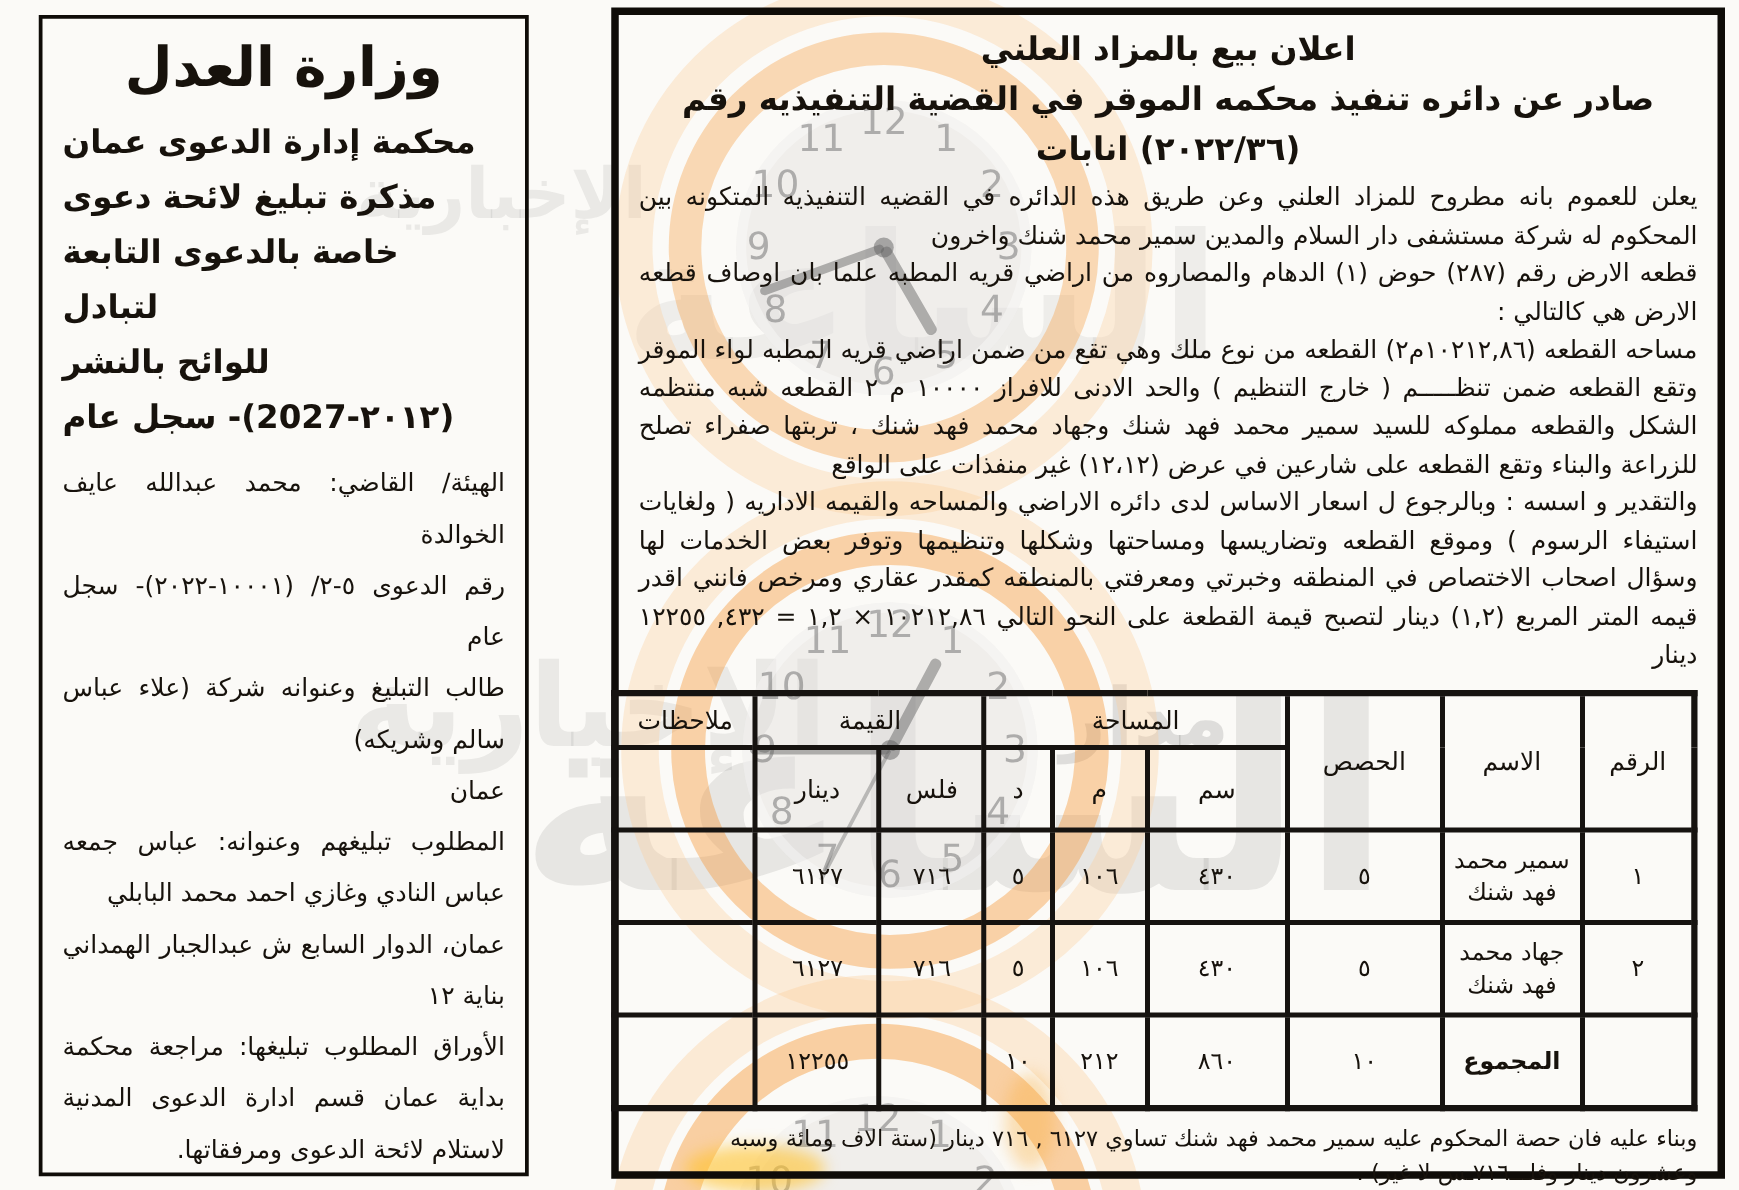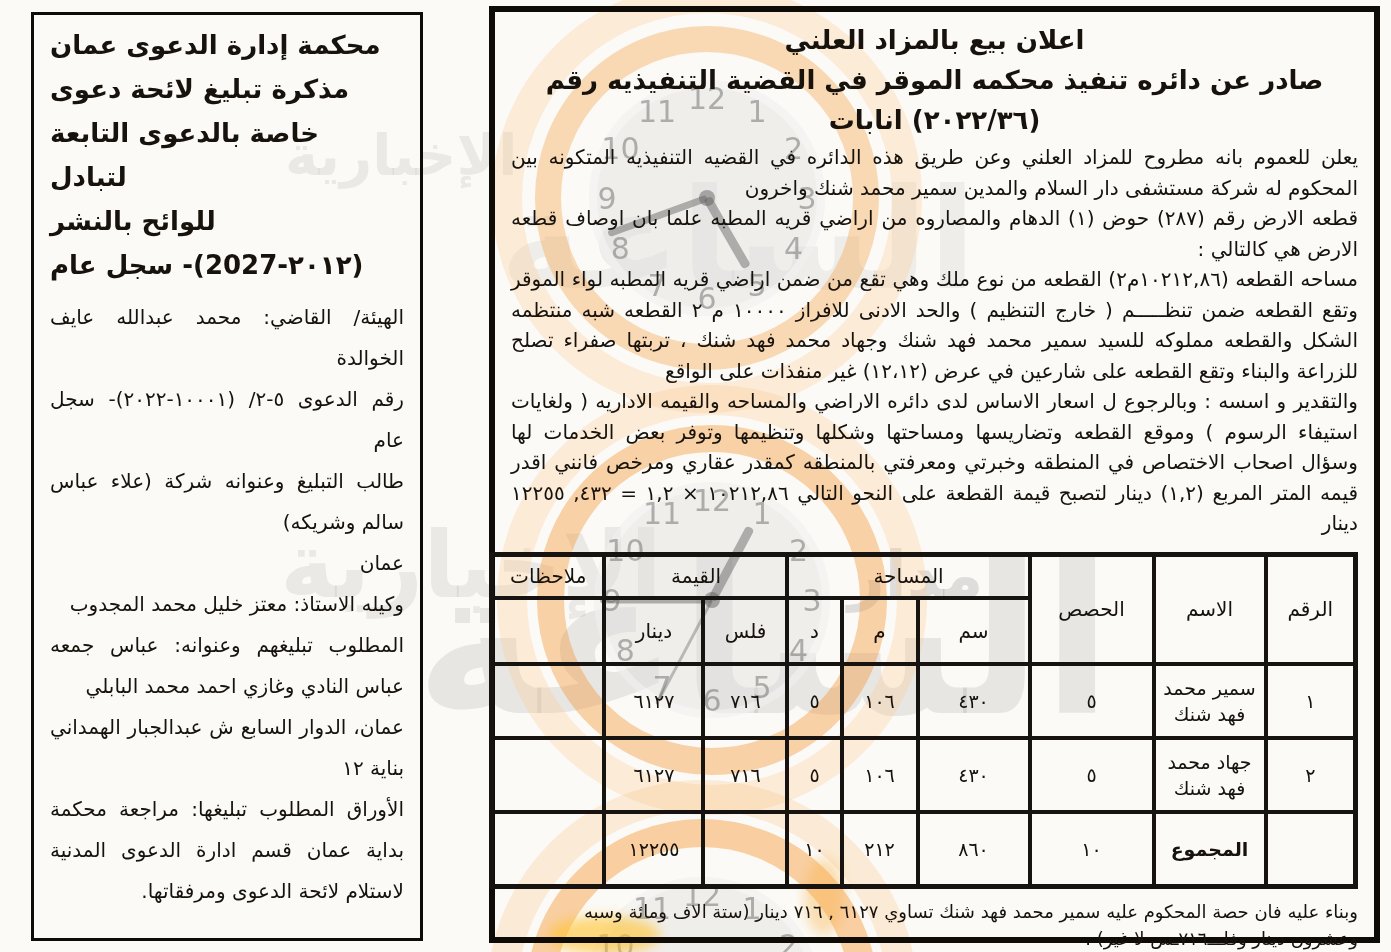--- a/index.html
+++ b/index.html
@@ -111,31 +111,31 @@
       <span class="cnum" style="left: 204.603px; top: 68px;">2</span>
       <span class="cnum" style="left: 31.3975px; top: 68px;">10</span>
       <span class="cnum" style="left: 68px; top: 31.3975px;">11</span>
     </div>
 
   <div class="blob" style="left:548px;top:916px;width:112px;height:38px;background:rgba(255,193,41,.6);"></div>
   <div class="blob" style="left:804px;top:858px;width:40px;height:78px;background:rgba(250,176,66,.38);"></div>
 </div>
 
 <div class="box box-left">
+  <div class="ln-title">وزارة العدل</div>
   <p class="ln-sub">محكمة إدارة الدعوى عمان</p>
   <p class="ln-sub">مذكرة تبليغ لائحة دعوى</p>
   <p class="ln-sub">خاصة بالدعوى التابعة لتبادل</p>
   <p class="ln-sub">للوائح بالنشر</p>
   <p class="ln-sub">(٢٠١٢-2027)- سجل عام</p>
   <div class="ln-body">
     <p class="ln-par">الهيئة/ القاضي: محمد عبدالله عايف الخوالدة</p>
     <p class="ln-par">رقم الدعوى ٥-٢/ (١٠٠٠١-٢٠٢٢)- سجل عام</p>
     <p class="ln-par">طالب التبليغ وعنوانه شركة (علاء عباس سالم وشريكه)</p>
     <p class="ln-par">عمان</p>
-    <p class="ln-par">وكيله الاستاذ: معتز خليل محمد المجدوب</p>
     <p class="ln-par">المطلوب تبليغهم وعنوانه: عباس جمعه عباس النادي وغازي احمد محمد البابلي</p>
     <p class="ln-par">عمان، الدوار السابع ش عبدالجبار الهمداني بناية ١٢</p>
     <p class="ln-par">الأوراق المطلوب تبليغها: مراجعة محكمة بداية عمان قسم ادارة الدعوى المدنية لاستلام لائحة الدعوى ومرفقاتها.</p>
   </div>
 </div>
 
 <div class="box box-right">
   <p class="rn-title">اعلان بيع بالمزاد العلني</p>
   <p class="rn-title">صادر عن دائره تنفيذ محكمه الموقر في القضية التنفيذيه رقم</p>
   <p class="rn-title">(٢٠٢٢/٣٦) انابات</p>

